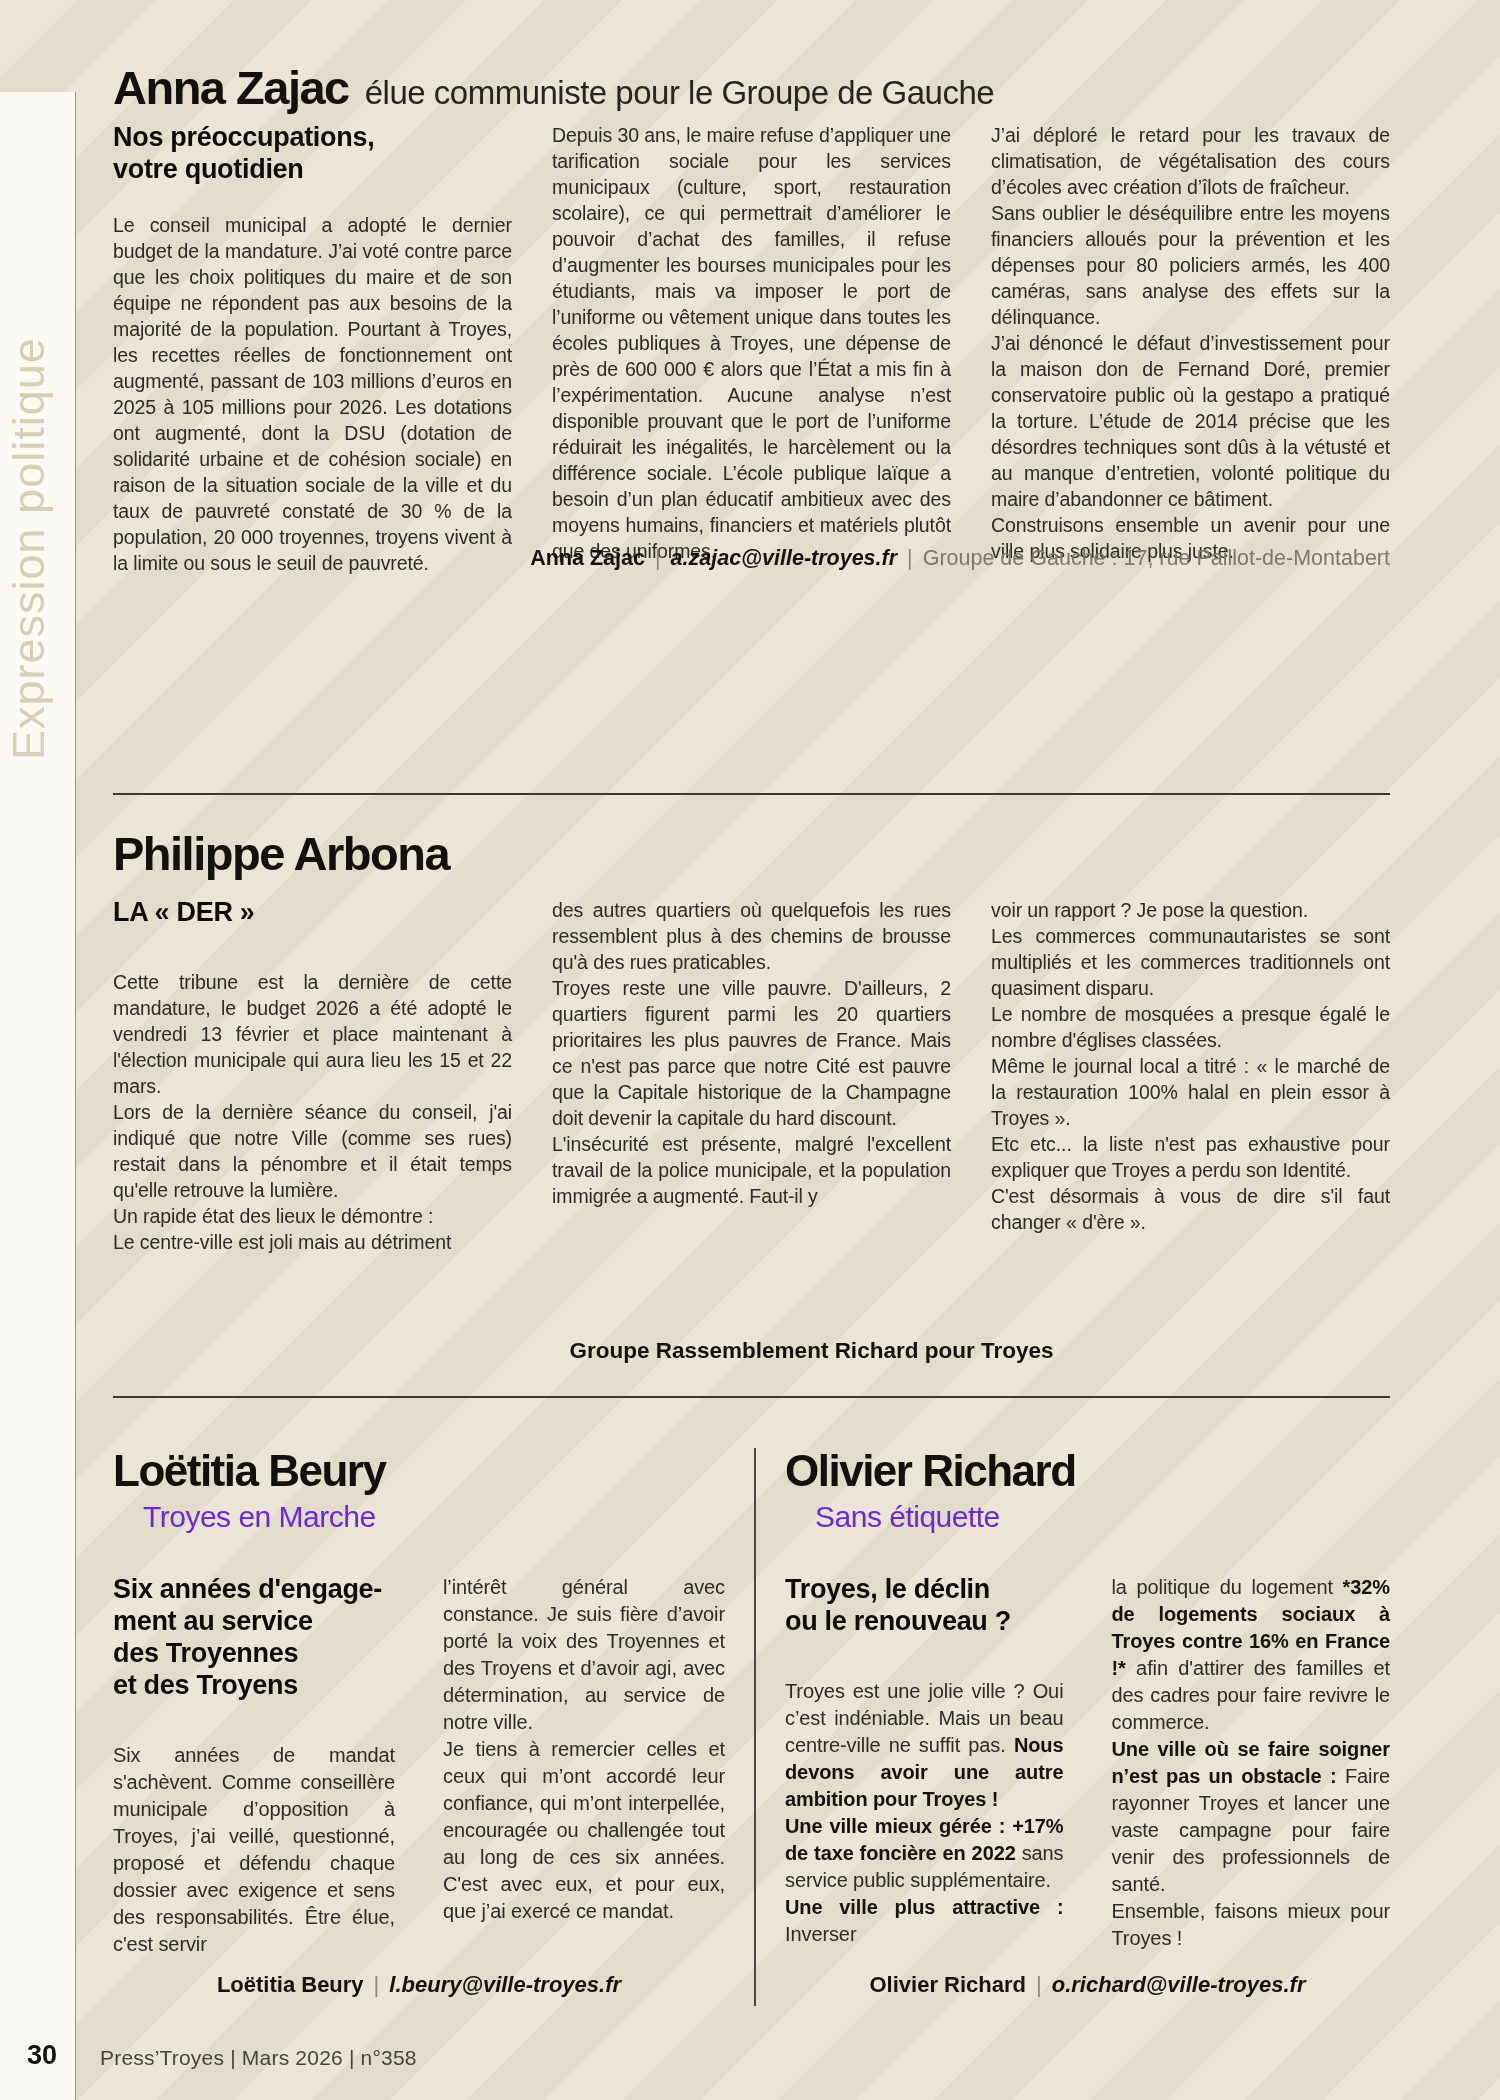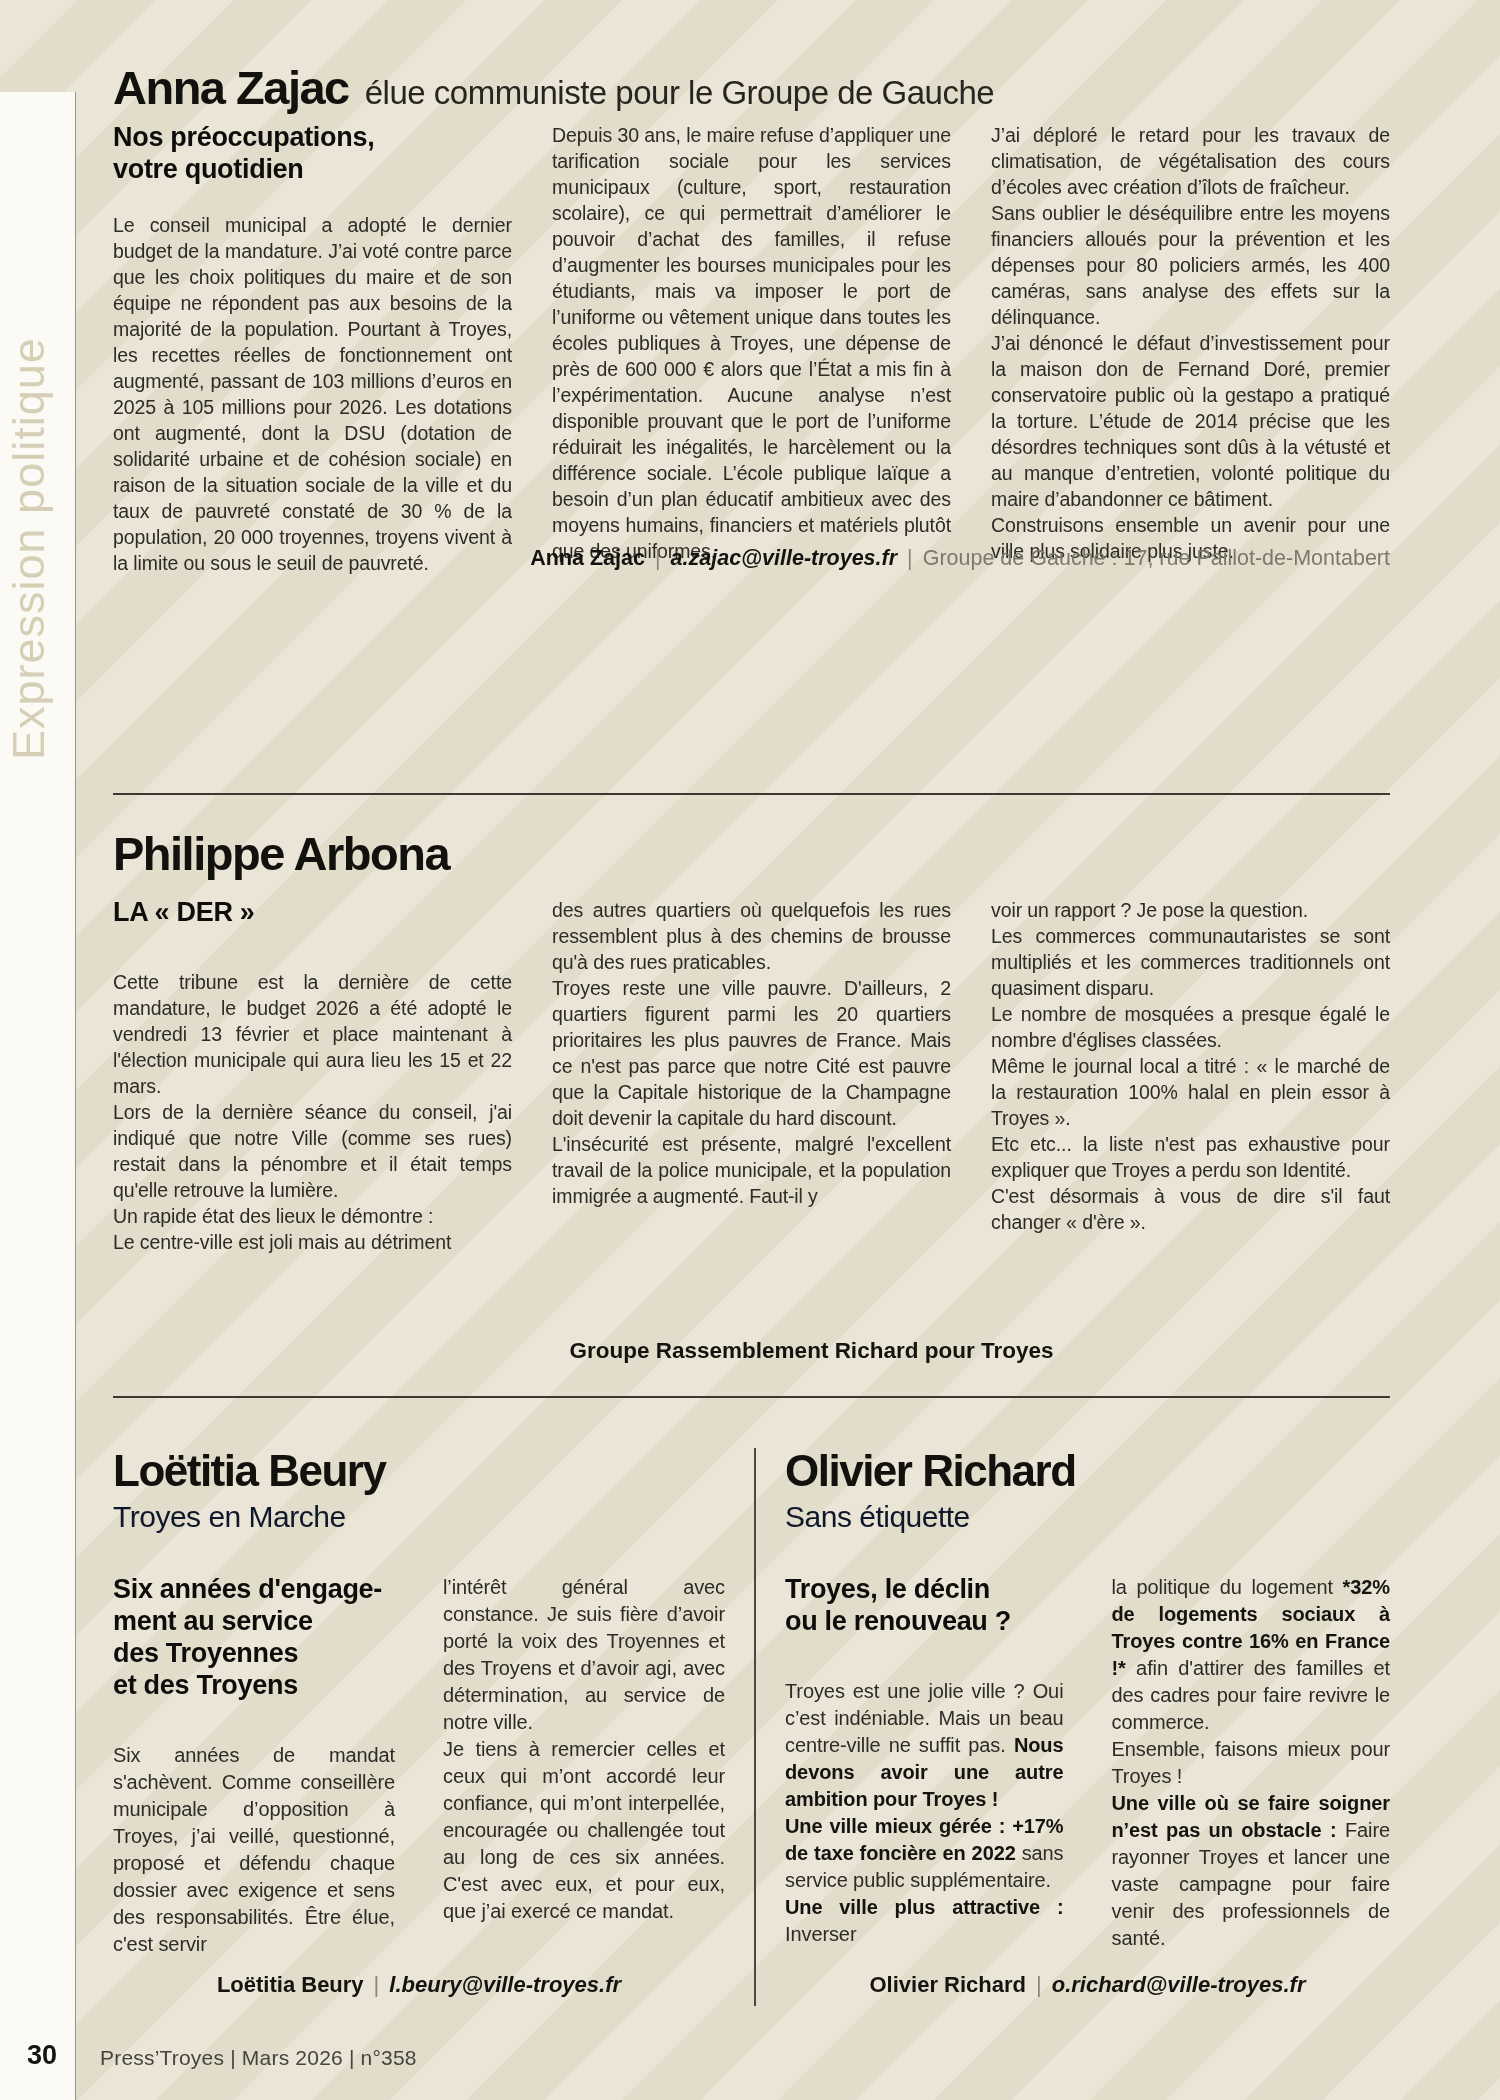--- a/index.html
+++ b/index.html
@@ -47,21 +47,21 @@
   .sign-center{text-align:center;}
   .sign-right{text-align:right;}
   .group-sign{font-weight:bold;font-size:22.5px;color:#14130f;text-align:center;}
 
   
   .hrule{width:1277px;height:2px;background:#3a3831;}
   .vdivider{width:2px;background:#4a483f;}
 
   
   .half-title{font-size:44px;font-weight:bold;letter-spacing:-1.5px;color:#12110e;line-height:1.05;}
-  .half-sub{font-size:30px;font-weight:400;color:#0f172a;margin-top:6px;letter-spacing:-0.5px;}
+  .half-sub{font-size:30px;font-weight:400;color:#6d28d9;margin-top:6px;letter-spacing:-0.5px;margin-left:30px;}
   .half-cols{display:flex;gap:48px;margin-top:40px;}
 
   
   .footer-num{left:20px;top:2040px;width:44px;text-align:center;
     font-weight:bold;font-size:27px;color:#14130f;}
   .footer-issue{left:100px;top:2046px;font-size:21px;color:#45443d;letter-spacing:0.2px;}
 </style>
 </head>
 <body>
 
@@ -179,22 +179,22 @@
 ou le renouveau ?</h3>
       <div class="body body-lg">
           <p><span>Troyes est une jolie ville ? Oui c’est indéniable. Mais un beau centre-ville ne suffit pas. </span><b>Nous devons avoir une autre ambition pour Troyes !</b></p>
           <p><b>Une ville mieux gérée : +17% de taxe foncière en 2022</b><span> sans service public supplémentaire.</span></p>
           <p><b>Une ville plus attractive :</b><span> Inverser</span></p>
         </div>
     </div>
     <div class="col">
       <div class="body body-lg">
           <p><span>la politique du logement </span><b>*32% de logements sociaux à Troyes contre 16% en France !*</b><span> afin d'attirer des familles et des cadres pour faire revivre le commerce.</span></p>
+          <p><b>Une ville où se faire soigner n’est pas un obstacle :</b><span> Faire rayonner Troyes et lancer une vaste campagne pour faire venir des professionnels de santé.</span></p>
           <p><span>Ensemble, faisons mieux pour Troyes !</span></p>
-          <p><b>Une ville où se faire soigner n’est pas un obstacle :</b><span> Faire rayonner Troyes et lancer une vaste campagne pour faire venir des professionnels de santé.</span></p>
         </div>
     </div>
   </div>
 </section>
 
 <div class="abs sign sign-center" style="left:785px;top:1972px;width:605px;font-size:22px;">
   <span class="sign-name">Olivier Richard</span><span class="sign-sep">|</span><span class="sign-email">o.richard@ville-troyes.fr</span>
 </div>
 
 <div class="abs footer-num">30</div>

